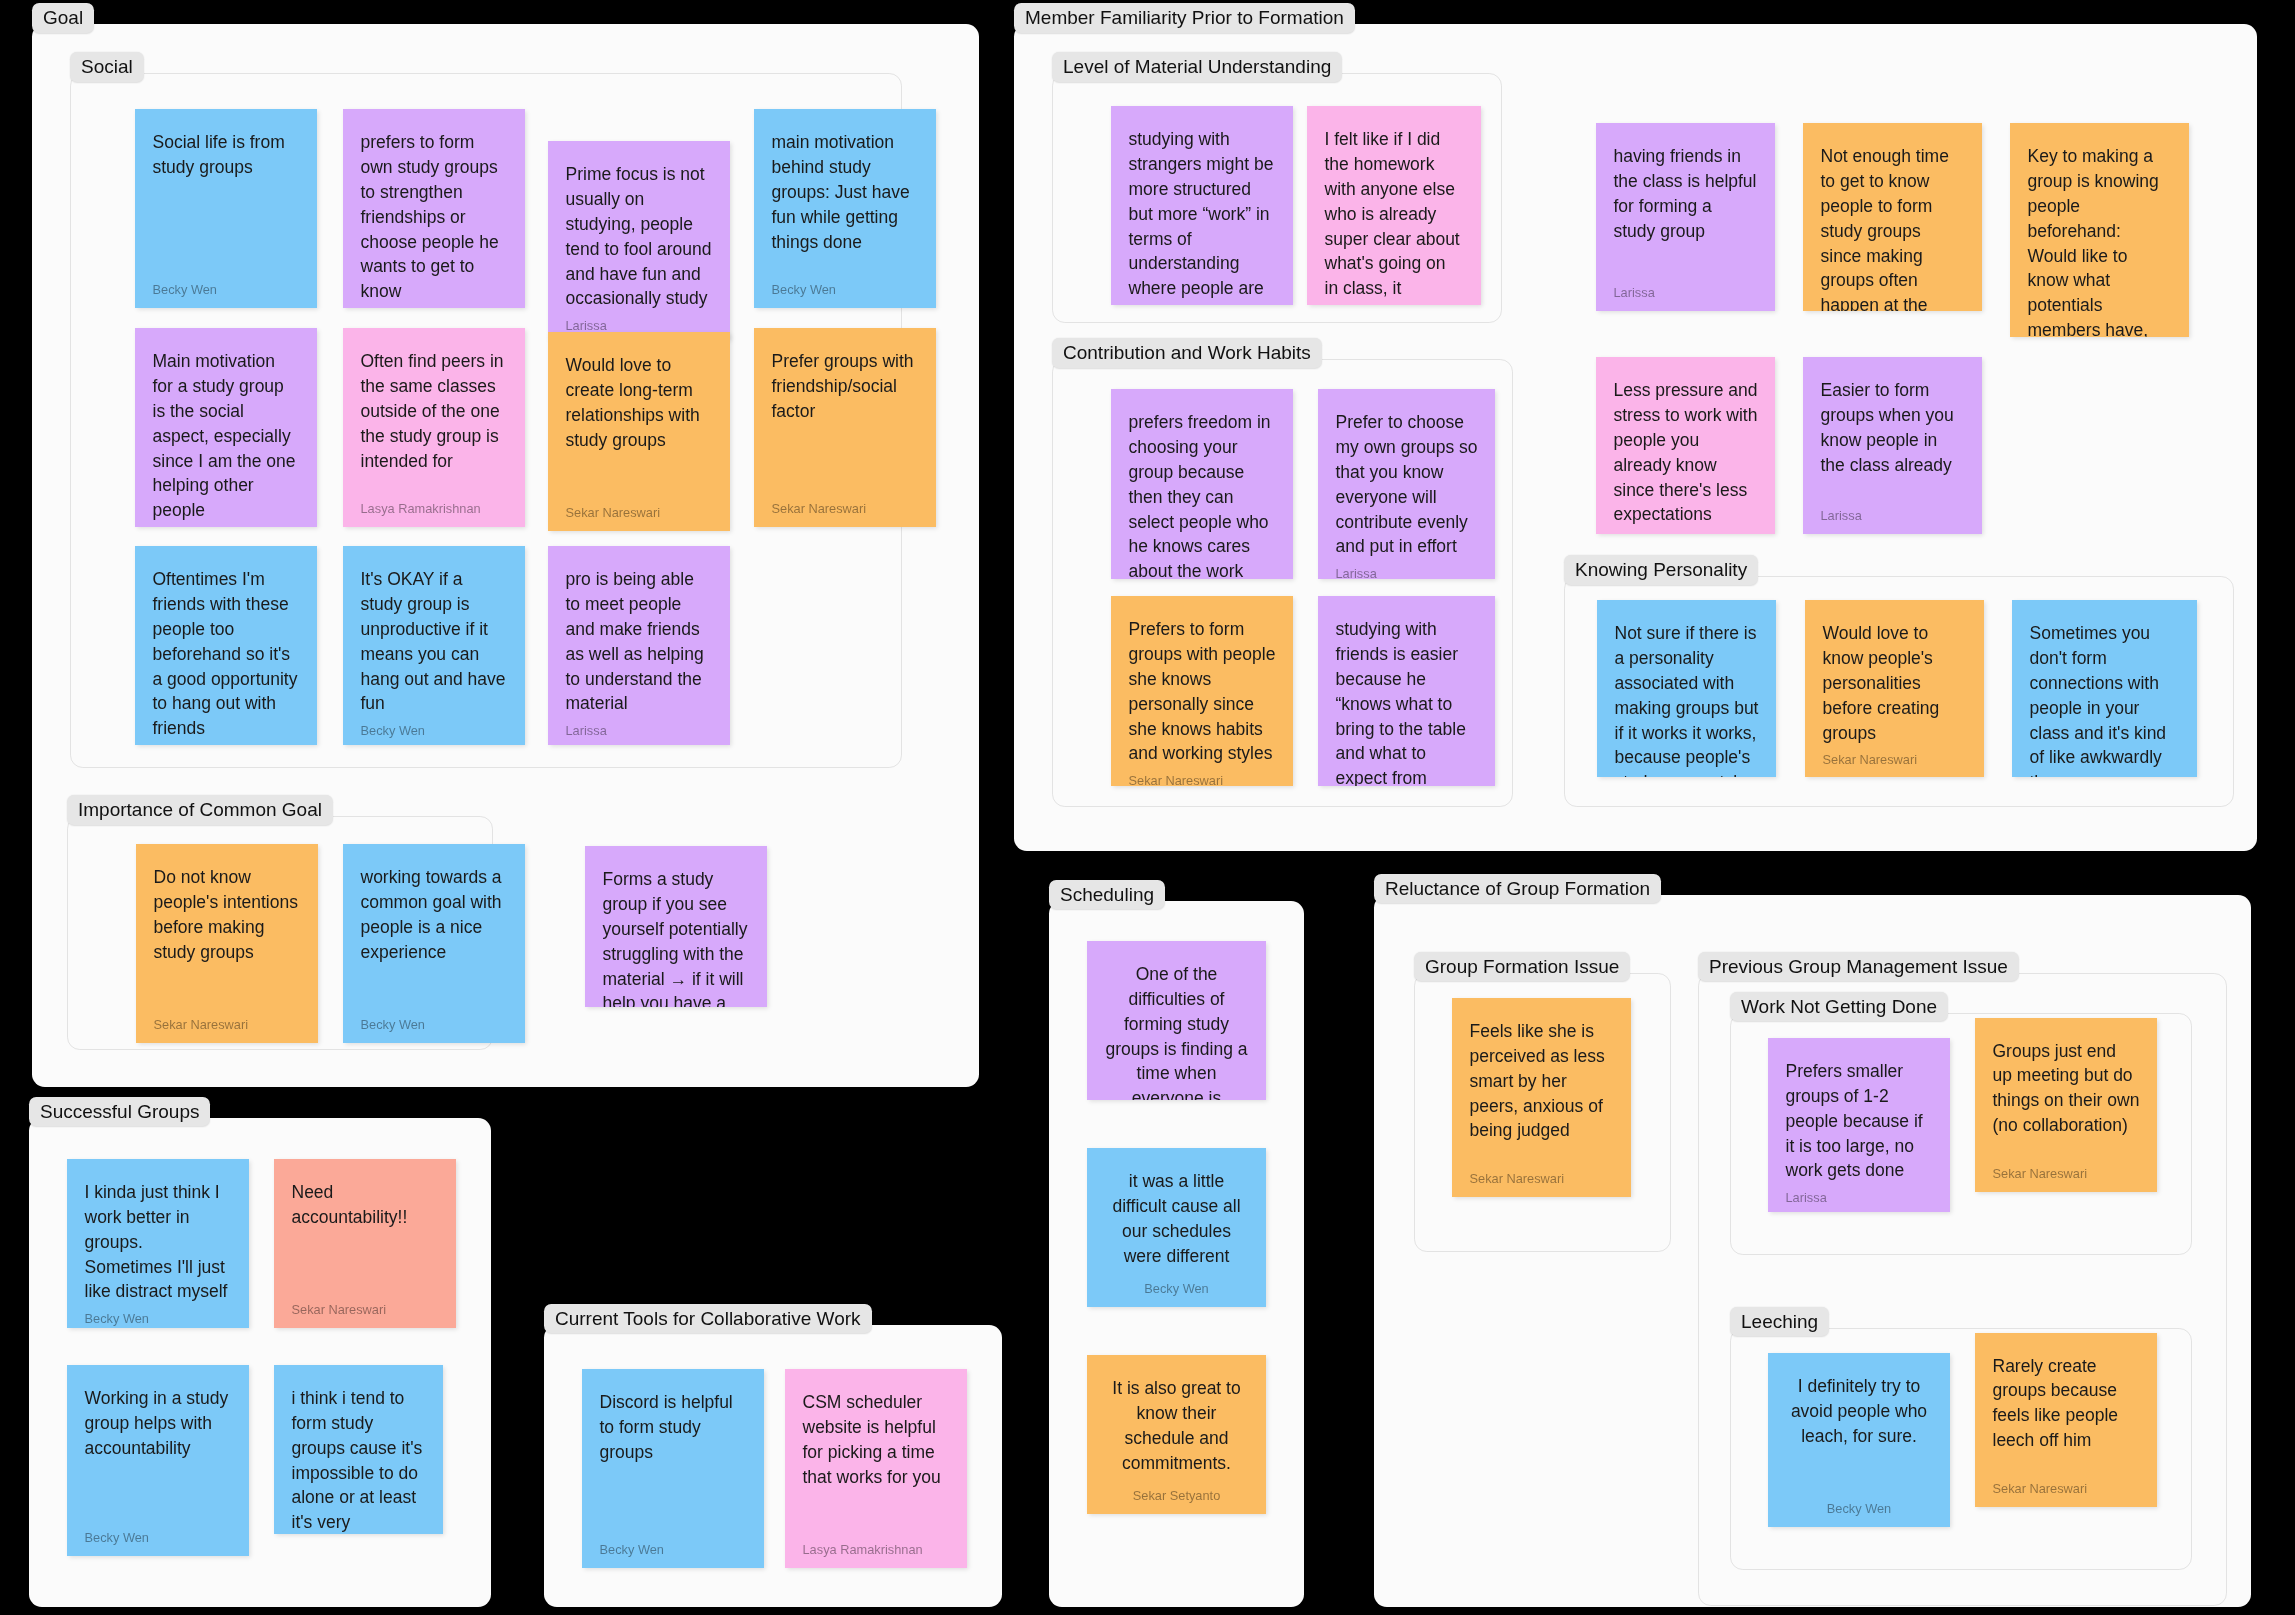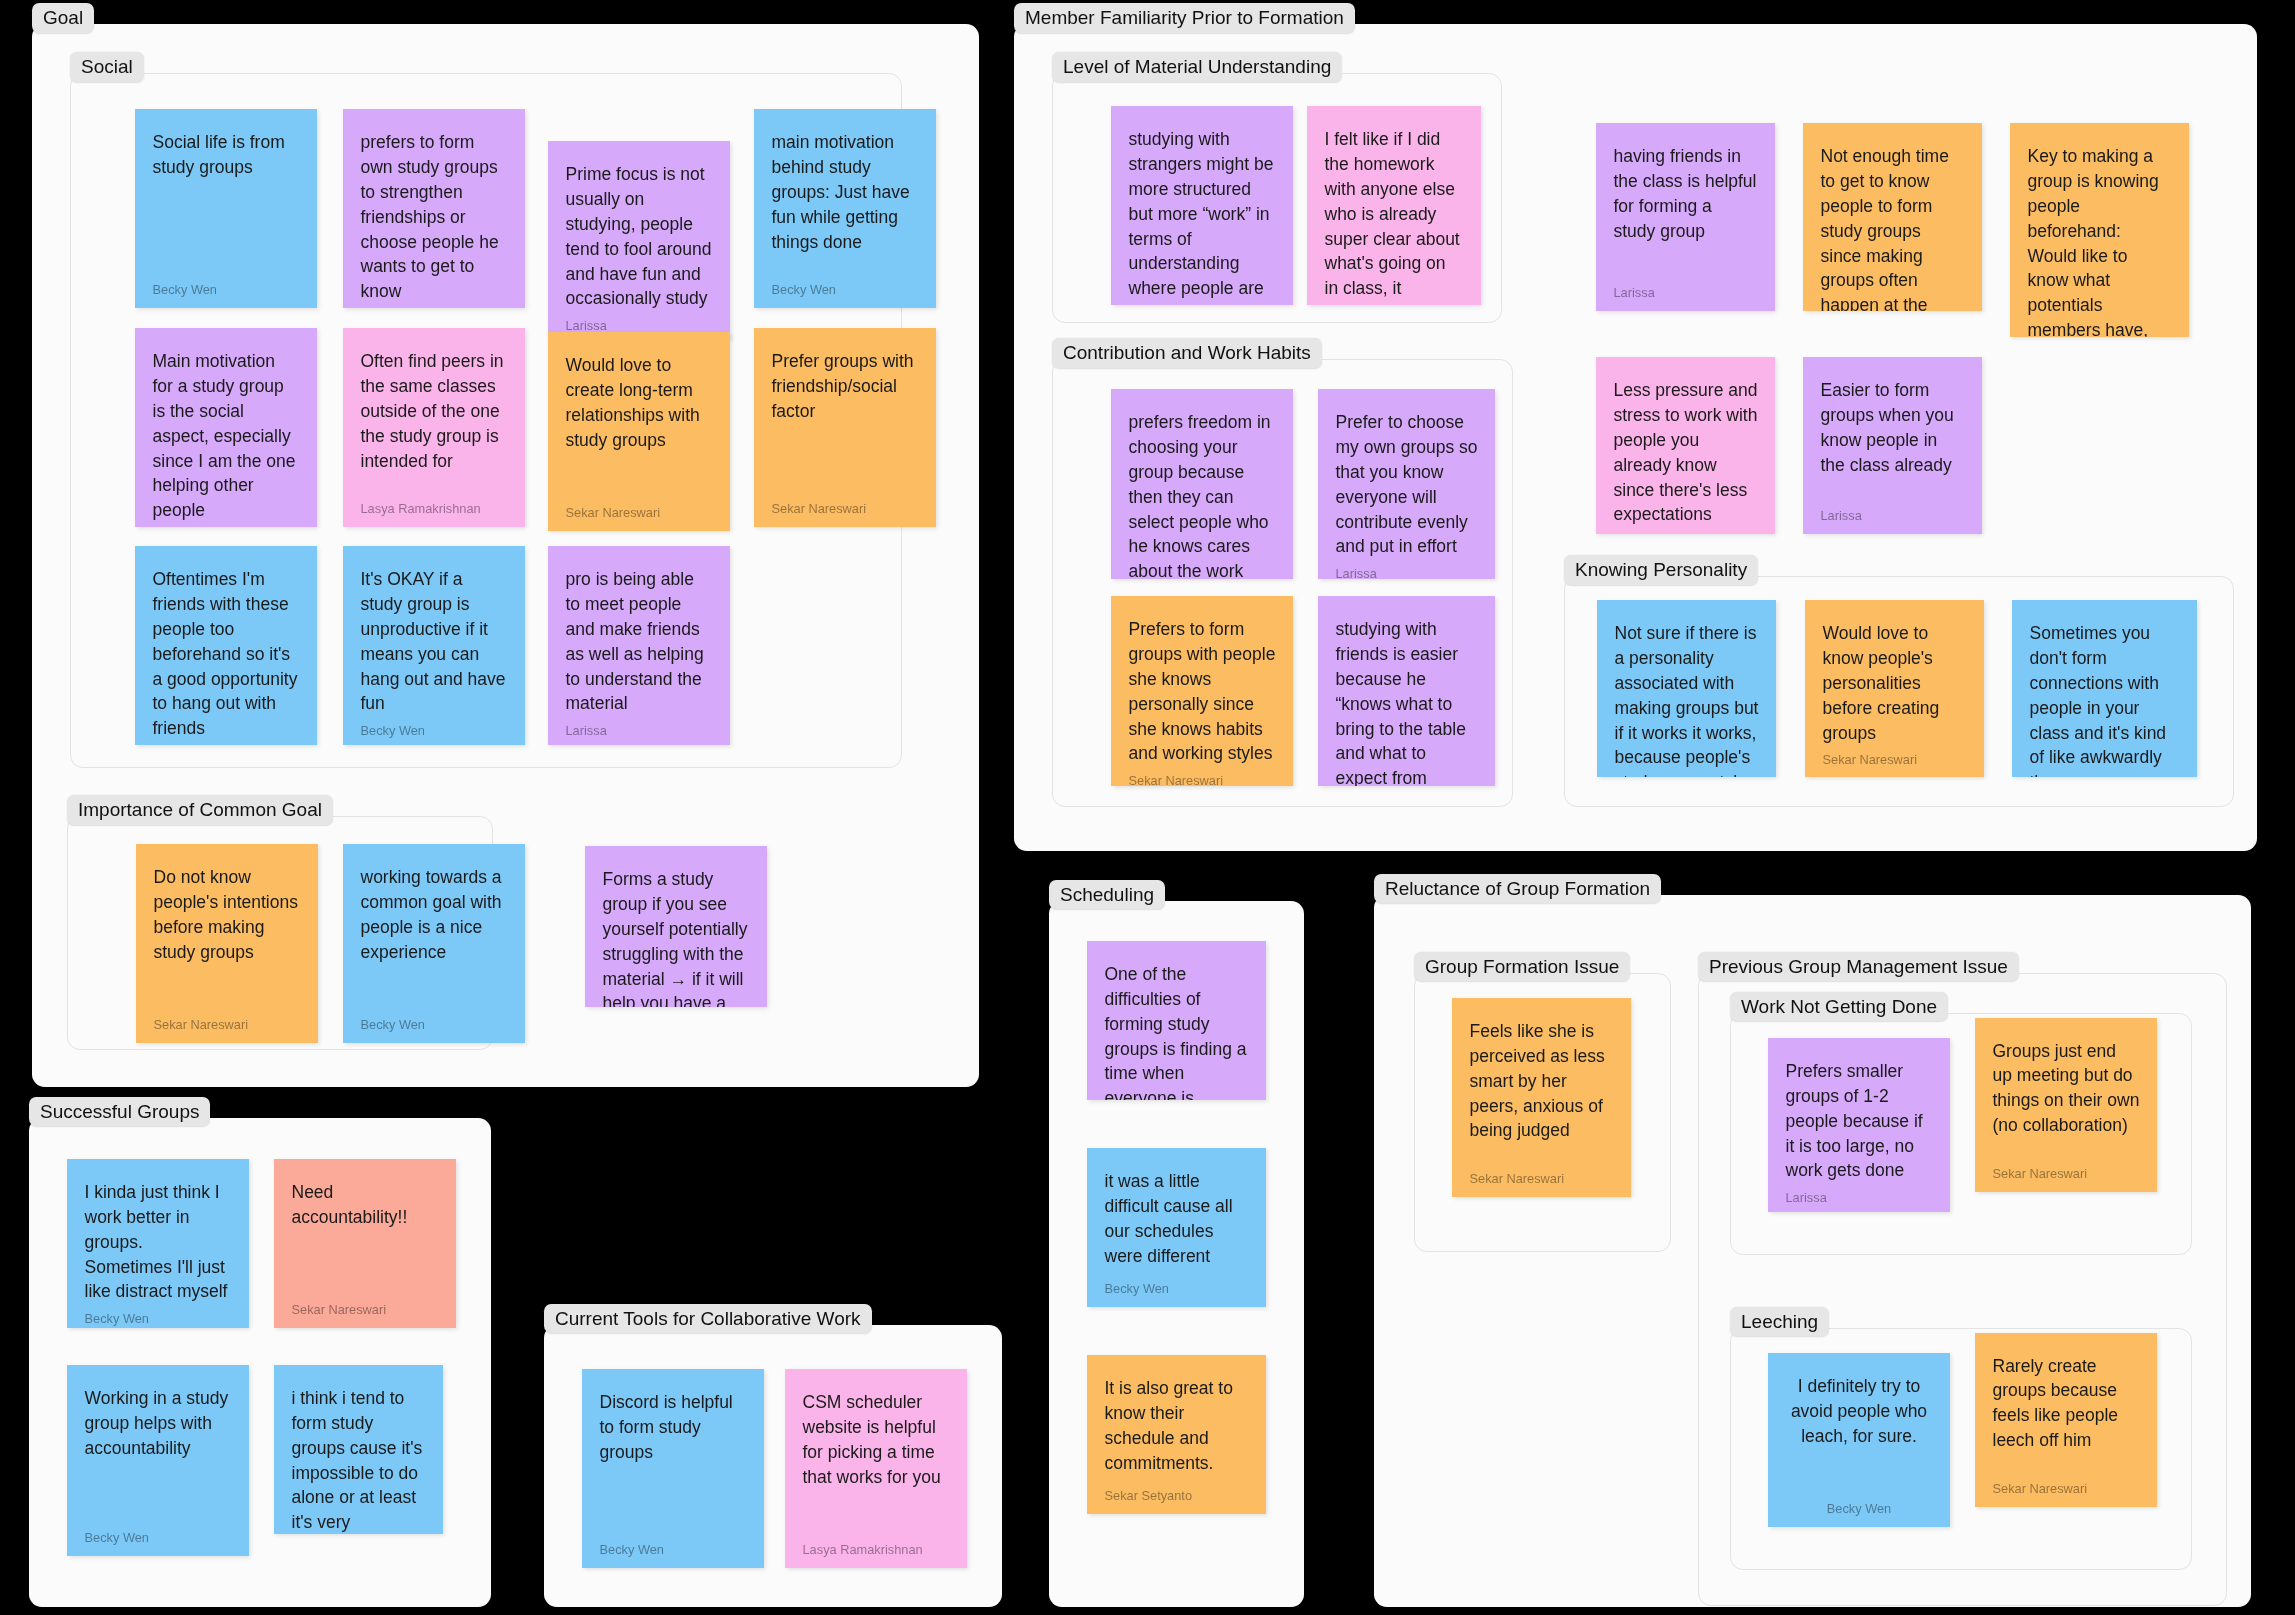--- a/index.html
+++ b/index.html
@@ -254,21 +254,21 @@
         <div class="txt">Would love to know people's personalities before creating groups</div>
         <div class="author">Sekar Nareswari</div>
       </div>
       <div class="note c-blue" style="left:448px; top:45px; width:185px; height:177px;">
         <div class="txt">Sometimes you don't form connections with people in your class and it's kind of like awkwardly there</div>
 
       </div>
     </div>
   </div>
 
-  <div class="frame" style="left:1049px; top:880px; width:255px; height:727px;">
+  <div class="frame" style="left:1049px; top:880px; width:255px; height:727px;text-align:center;">
     <div class="frame-label">Scheduling</div>
     <div class="frame-body solid"></div>
     <div class="note c-purple" style="left:38px; top:61px; width:179px; height:159px;">
       <div class="txt">One of the difficulties of forming study groups is finding a time when everyone is available to meet</div>
 
     </div>
     <div class="note c-blue" style="left:38px; top:268px; width:179px; height:159px;">
       <div class="txt">it was a little difficult cause all our schedules were different</div>
       <div class="author">Becky Wen</div>
     </div>

